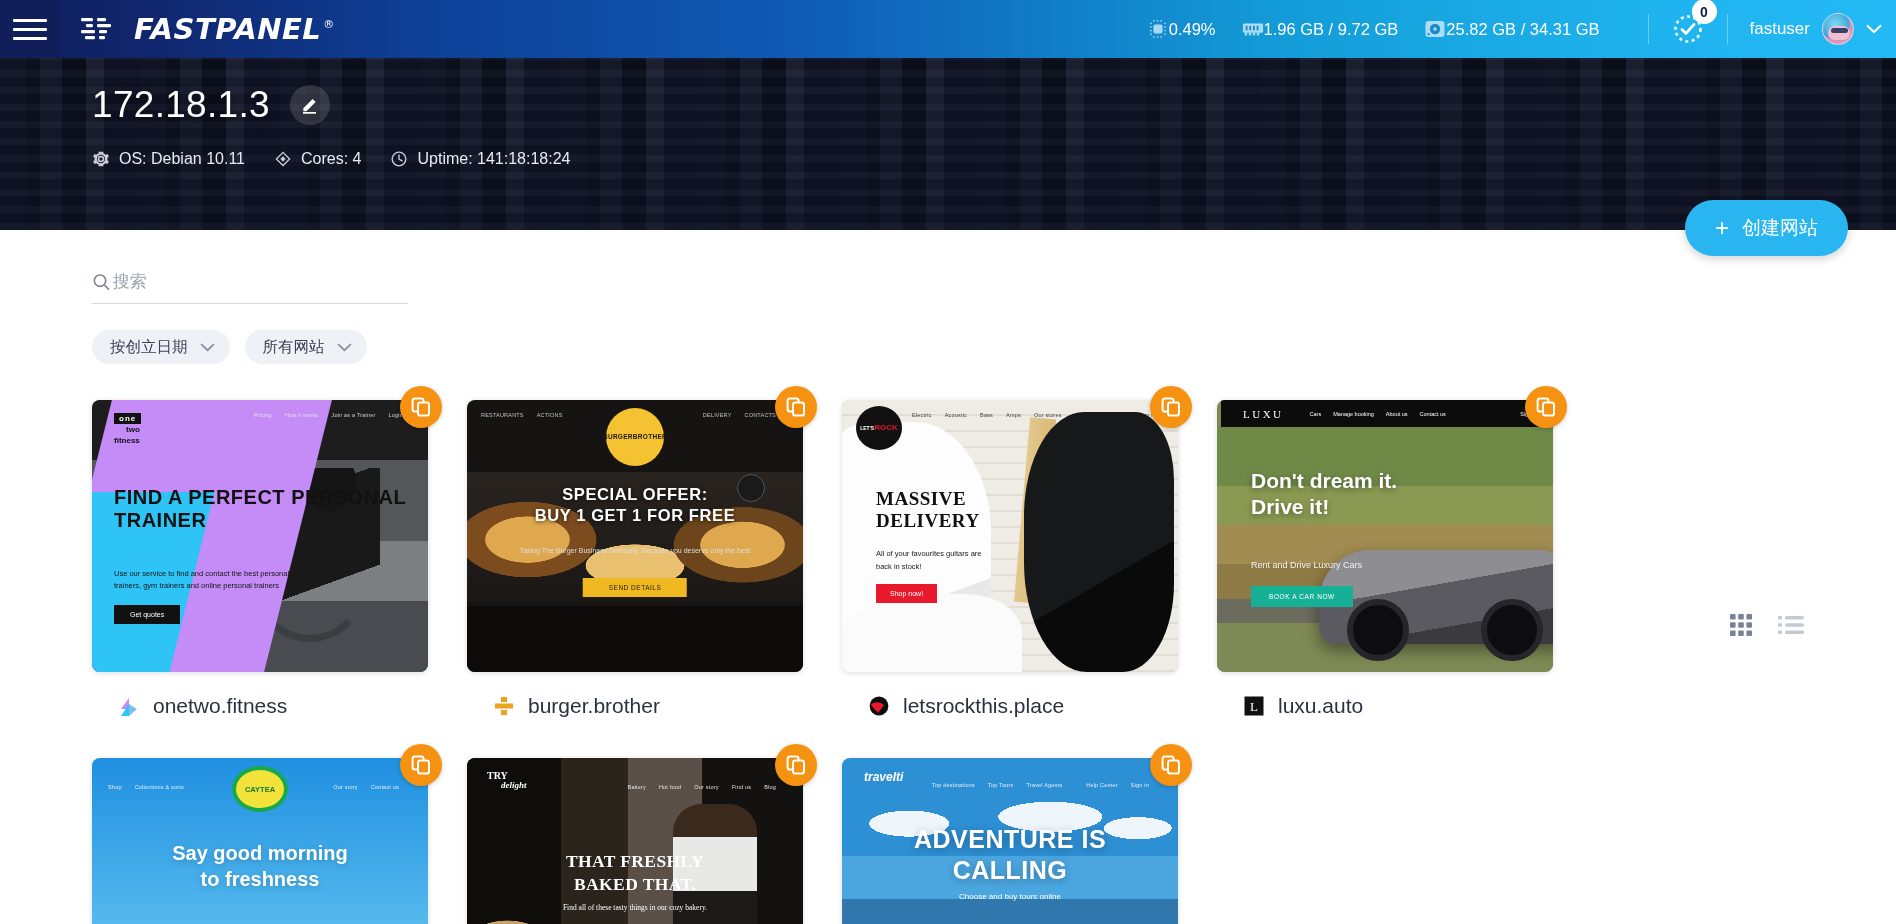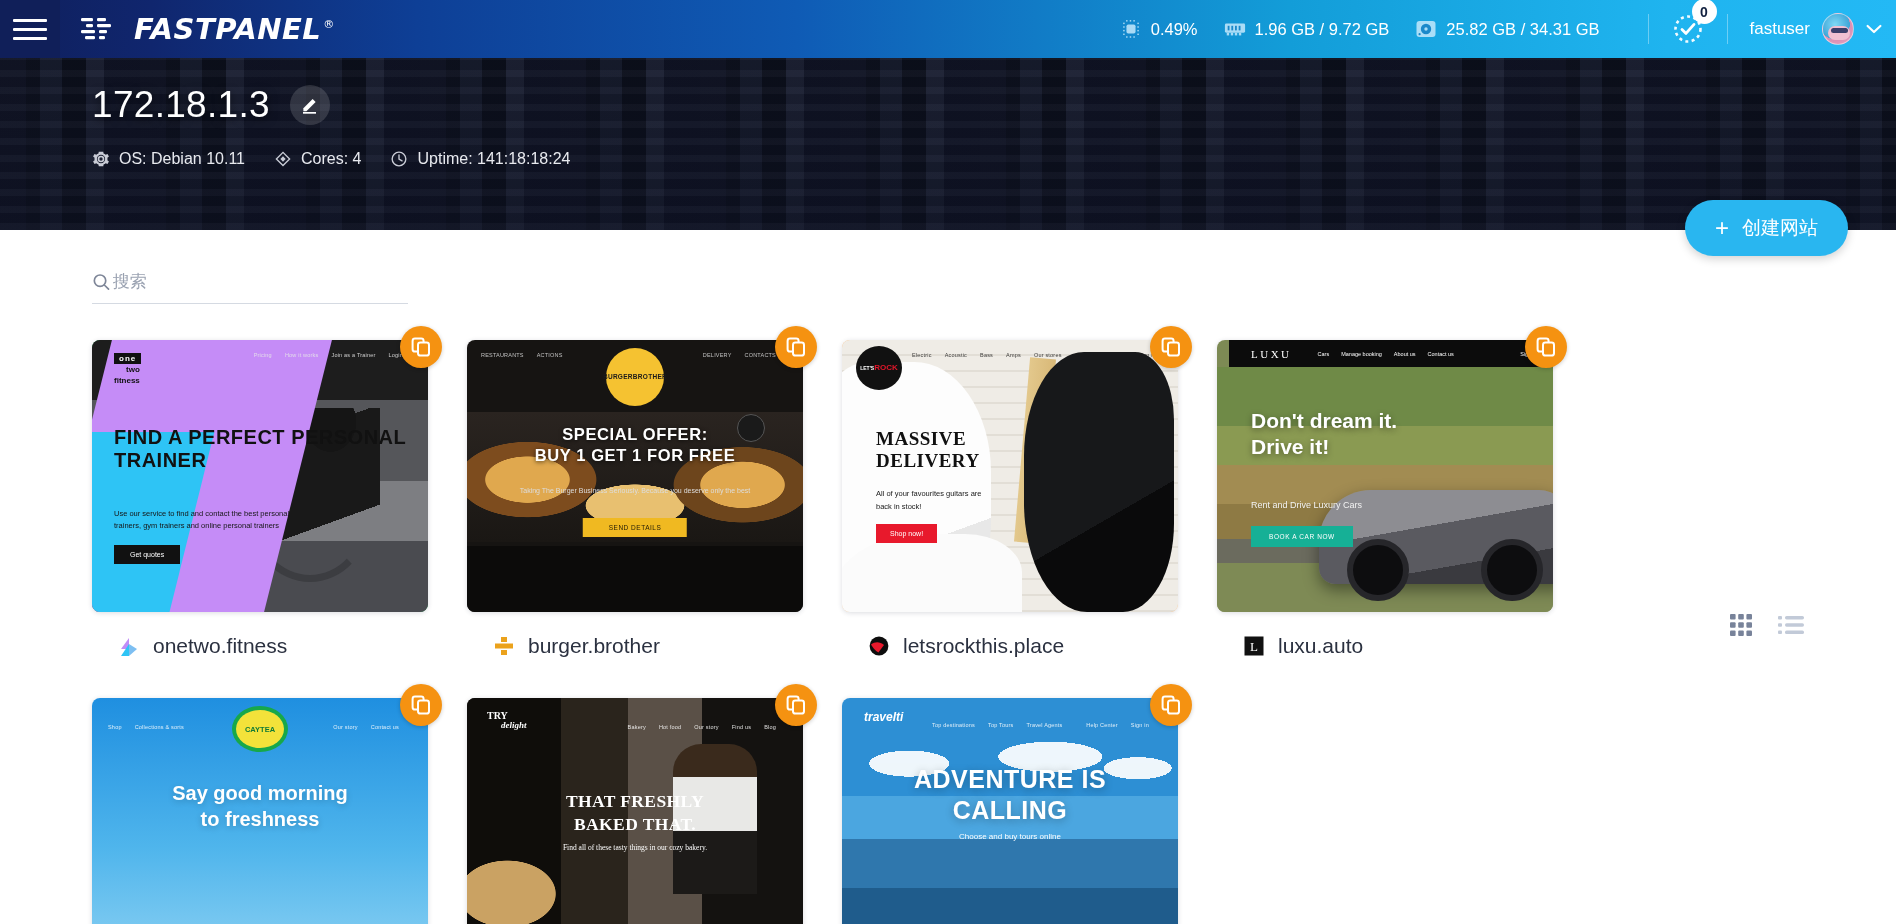--- a/index.html
+++ b/index.html
@@ -45,21 +45,21 @@
   .brand-text .reg {
     font-size: 11px; vertical-align: super; font-style: normal;
     font-weight: 400; margin-left: 2px;
   }
 
   .topbar-right {
     margin-left: auto; display: flex; align-items: center;
     height: 58px; padding-right: 14px;
   }
   .stat {
-    display: flex; align-items: center; gap: 9px;
+    display: flex; align-items: center; 
     margin-right: 26px; font-size: 16.5px; color: #ffffff;
     white-space: nowrap; cursor: default;
   }
   .stat-ico { width: 22px; height: 20px; opacity: .88; flex: none; }
   .divider-v {
     width: 1px; height: 30px; background: rgba(255,255,255,.35);
     margin: 0 22px;
   }
   .tasks { position: relative; cursor: pointer; display: flex; align-items: center; }
   .tasks-badge {
@@ -357,21 +357,21 @@
   }
   .t-gt .topnav { color: #1a1a1a; padding-left: 70px; }
   .t-gt .cartdot {
     width: 9px; height: 9px; border-radius: 50%; background: #e8192c;
     display: inline-block;
   }
 
   
   .t-lx { position: absolute; inset: 0; background: #7d8a54; overflow: hidden; }
   .t-lx .bar {
-    position: absolute; top: 0; left: 12px; right: 0; height: 27px;
+    position: absolute; top: 0; left: 4px; right: 0; height: 27px;
     background: #0c0c0c; z-index: 9;
     display: flex; align-items: center; color: #fff;
   }
   .t-lx .bar .lg {
     font-family: "Liberation Serif", serif; font-size: 11px;
     letter-spacing: 2.5px; margin: 0 26px 0 22px;
   }
   .t-lx .scene {
     position: absolute; top: 27px; left: 0; right: 0; bottom: 0;
     background: linear-gradient(180deg,
@@ -635,20 +635,34 @@
 <div class="content">
 
   <div class="search-wrap">
     <svg width="20" height="20" viewBox="0 0 20 20">
       <circle cx="8.6" cy="8.6" r="6.1" fill="none" stroke="#7e8698" stroke-width="1.8"></circle>
       <path d="M13.2 13.2l4.5 4.5" stroke="#7e8698" stroke-width="1.8" stroke-linecap="round"></path>
     </svg>
     <input class="search-input" type="text" placeholder="搜索" style="">
   </div>
 
+  <div class="filters">
+    <button class="chip">
+      <span>按创立日期</span>
+      <svg width="15" height="9" viewBox="0 0 15 9">
+        <path d="M1.6 1.6l5.9 5.6 5.9-5.6" fill="none" stroke="#8d95a6" stroke-width="1.9" stroke-linecap="round" stroke-linejoin="round"></path>
+      </svg>
+    </button>
+    <button class="chip">
+      <span>所有网站</span>
+      <svg width="15" height="9" viewBox="0 0 15 9">
+        <path d="M1.6 1.6l5.9 5.6 5.9-5.6" fill="none" stroke="#8d95a6" stroke-width="1.9" stroke-linecap="round" stroke-linejoin="round"></path>
+      </svg>
+    </button>
+  </div>
 
   <div class="view-toggle">
     <div>
       <svg width="22" height="22" viewBox="0 0 22 22">
         <g fill="#78839a">
           <rect x="0" y="0" width="5.6" height="5.6" rx="1"></rect>
           <rect x="8.2" y="0" width="5.6" height="5.6" rx="1"></rect>
           <rect x="16.4" y="0" width="5.6" height="5.6" rx="1"></rect>
           <rect x="0" y="8.2" width="5.6" height="5.6" rx="1"></rect>
           <rect x="8.2" y="8.2" width="5.6" height="5.6" rx="1"></rect>

